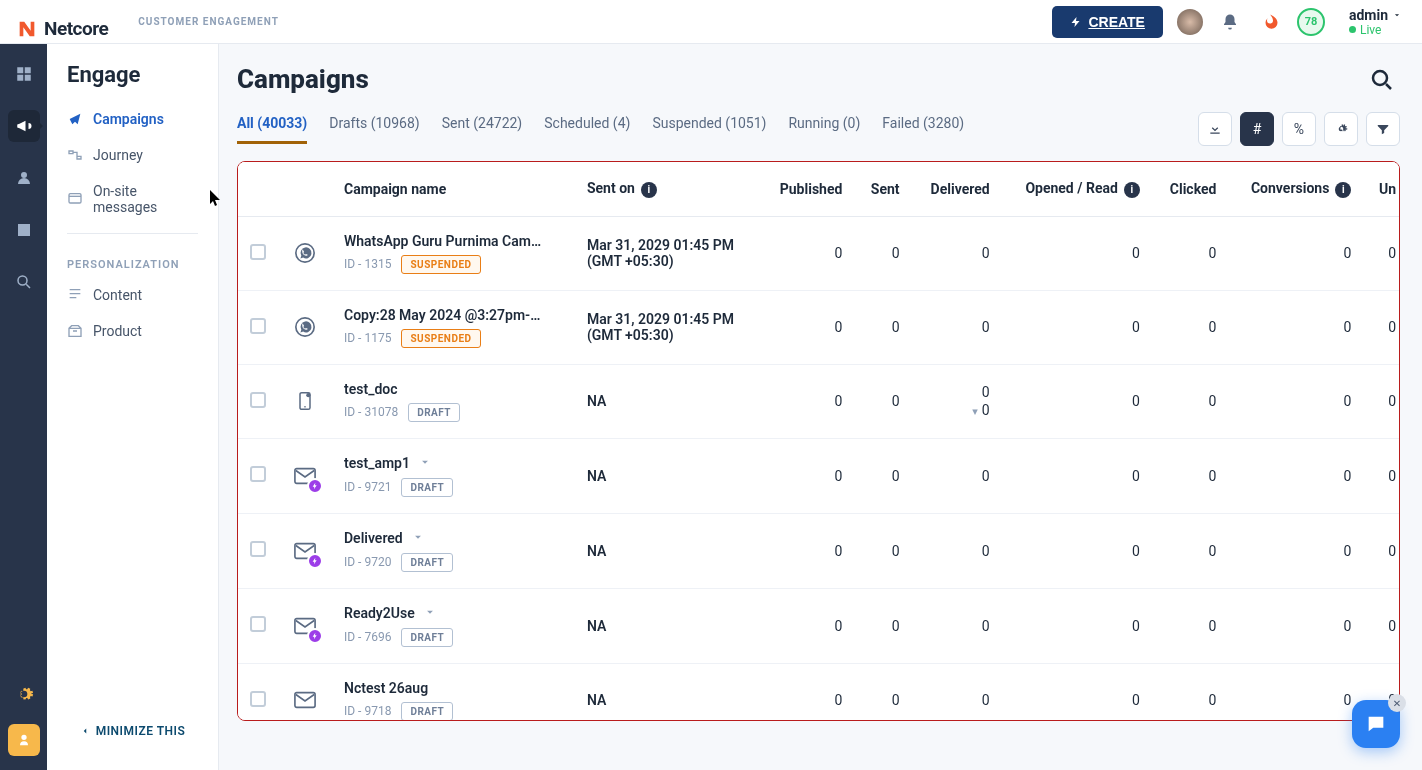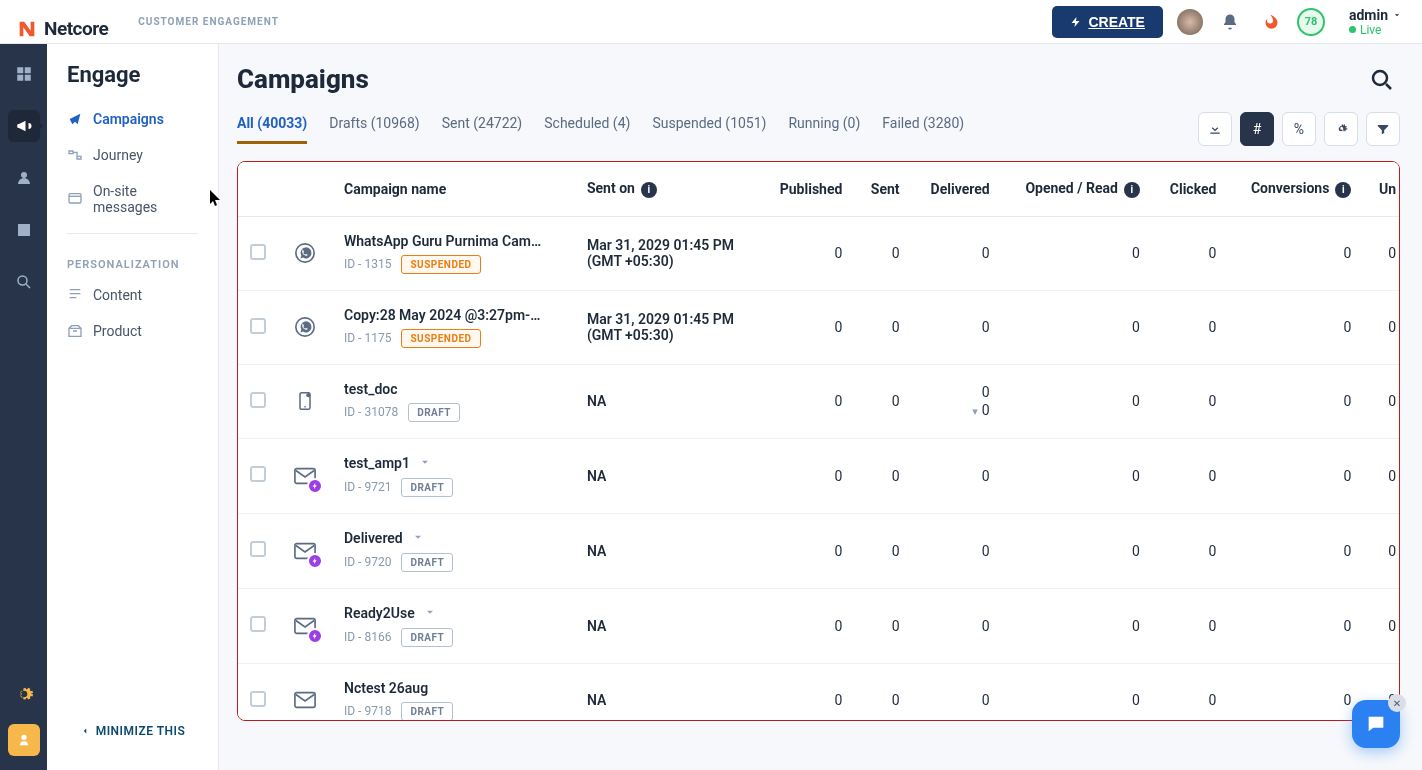--- a/index.html
+++ b/index.html
@@ -467,21 +467,21 @@
                 </div>
               </td>
     <td>
       <div class="name-row">
                   <div class="camp-name">Ready2Use</div>
                   <span class="chev"><svg width="14" height="14" viewBox="0 0 24 24">
                       <path fill="currentColor" d="M7 10l5 5 5-5z"></path>
                     </svg></span>
                 </div>
       <div class="camp-sub">
-        <span class="camp-id">ID - 8166</span>
+        <span class="camp-id">ID - 7696</span>
         <span class="status-pill draft">DRAFT</span>
       </div>
     </td>
     <td>
                 <div style="font-weight:600;">NA</div>
                 <div style="font-weight:600;"></div>
               </td>
     <td class="num">0</td>
     <td class="num">0</td>
     <td class="num">0</td>

